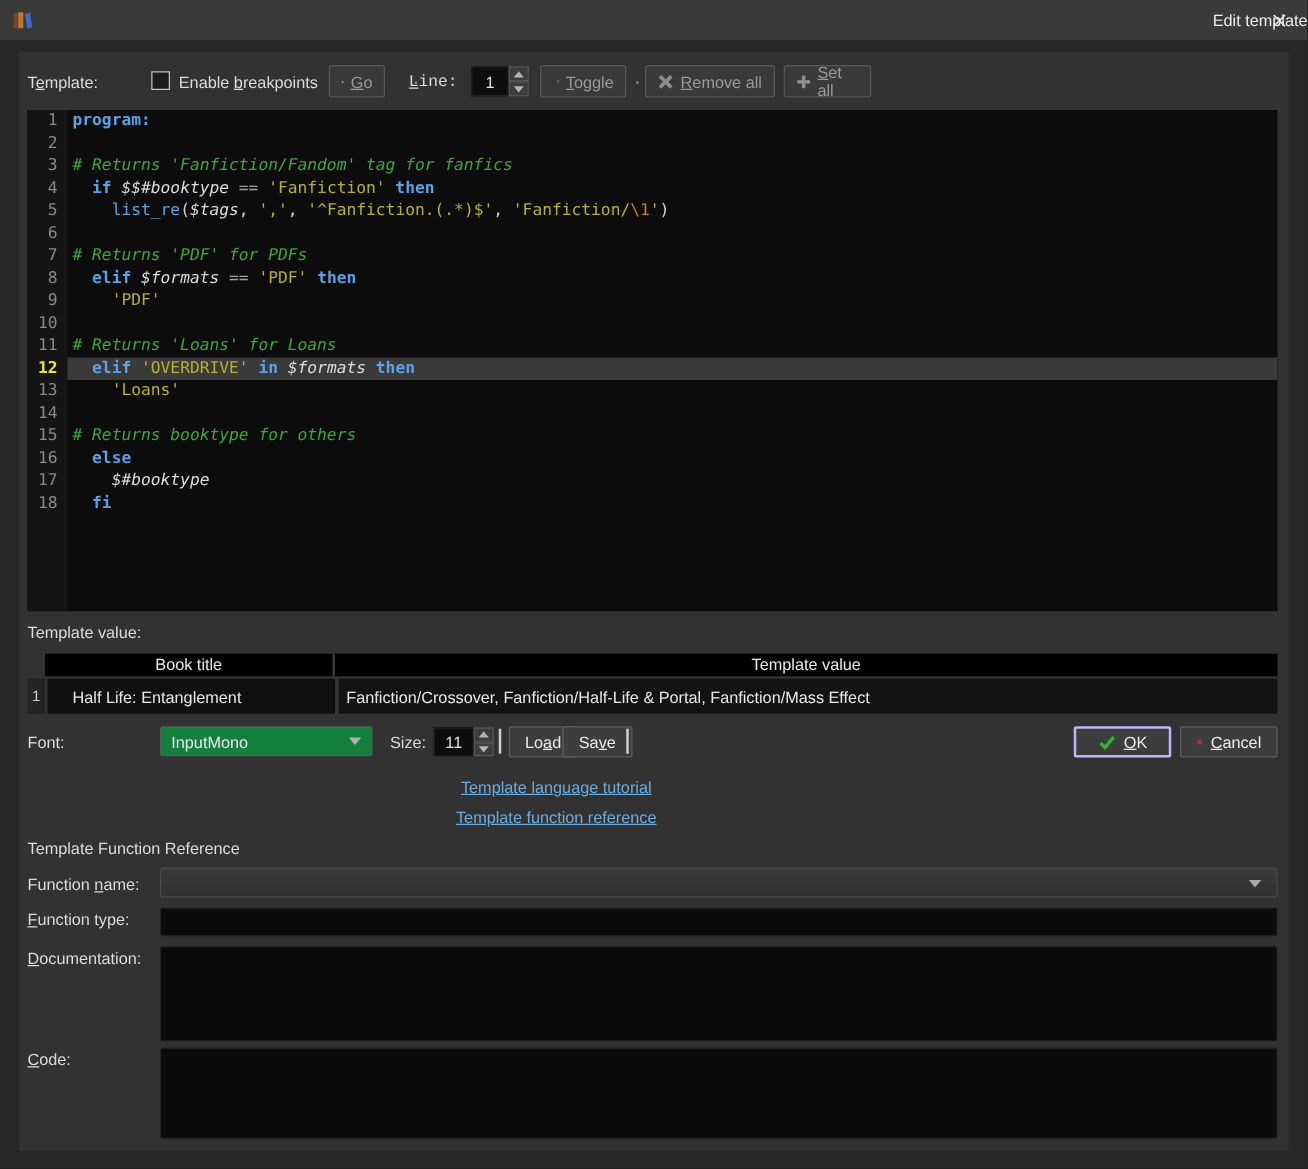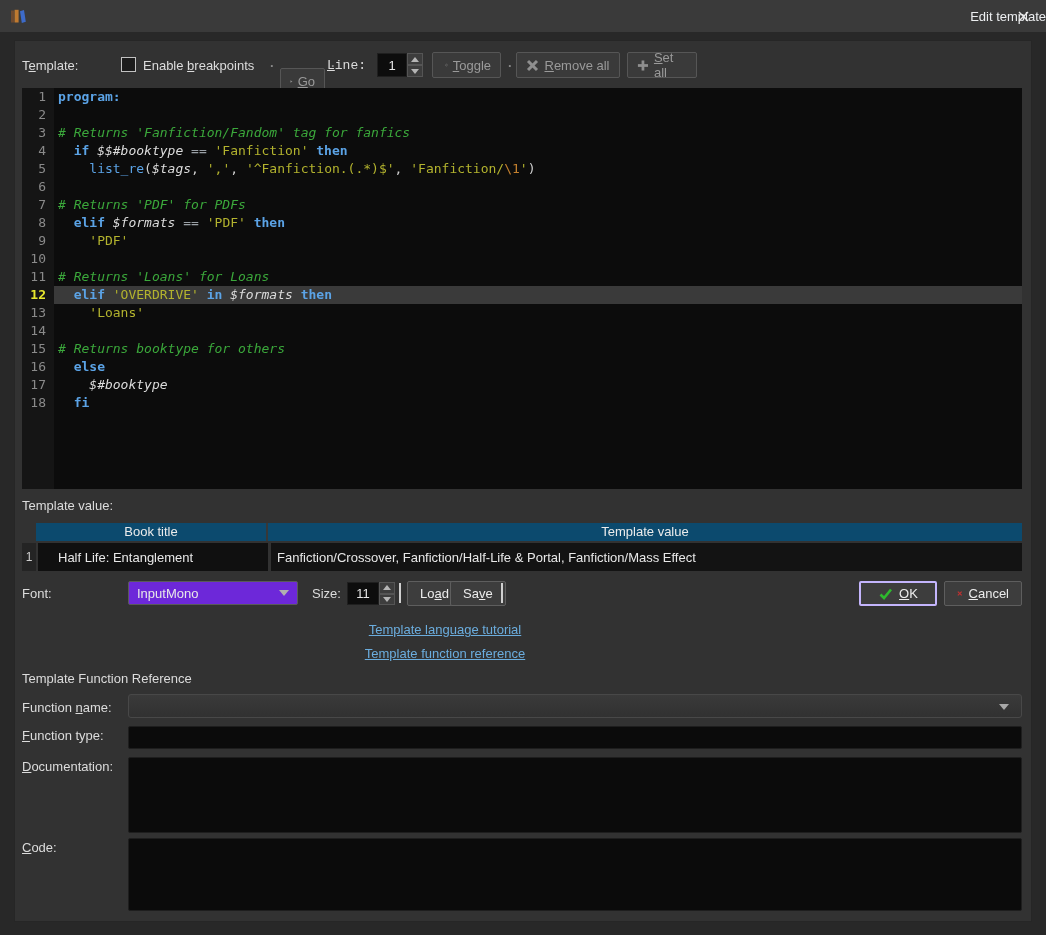--- a/index.html
+++ b/index.html
@@ -67,31 +67,31 @@
   .tok-fn { color:var(--kw); }
   .tok-cm { color:var(--cm); font-style:italic; }
   .tok-str { color:var(--str); }
   .tok-esc { color:var(--esc); }
   .tok-id { color:var(--id); font-style:italic; }
   .tok-op { color:#9aa0a6; }
   .tok-pl { color:#d0d0d0; }
   
   .theader {
     position:absolute; left:36px; top:523px; width:986px; height:18px;
-    background:#0c4a6e; display:flex; color:#ebebeb;
+    background:#000000; display:flex; color:#ebebeb;
   }
   .theader .h1 { width:232px; text-align:center; line-height:18px; border-right:2px solid #383838; }
   .theader .h2 { flex:1; text-align:center; line-height:18px; }
   .trow { position:absolute; left:22px; top:543px; width:1000px; height:28px; display:flex; }
   .trow .numcell { width:14px; background:#242424; color:#cfcfcf; font-size:12px; display:flex; align-items:center; justify-content:center; }
   .trow .titlecell { width:230px; margin-left:2px; background:#101010; color:#e8e8e8; display:flex; align-items:center; padding-left:20px; }
   .trow .valcell { flex:1; margin-left:3px; background:#131313; color:#e8e8e8; display:flex; align-items:center; padding-left:6px; }
   
   .combo {
-    position:absolute; background:#6d28d9; border:1px solid #5a5a5a; border-radius:2px;
+    position:absolute; background:#15803d; border:1px solid #5a5a5a; border-radius:2px;
     color:#e8e8e8; display:flex; align-items:center; padding:0 8px;
   }
   .combo .carrow { position:absolute; right:8px; width:0; height:0;
     border-left:5px solid transparent; border-right:5px solid transparent; border-top:6px solid #b0b0b0; }
   .btn {
     position:absolute; height:25px; background:#3d3d3d; border:1px solid #5e5e5e;
     border-radius:2px; color:#ececec; display:flex; align-items:center; justify-content:center;
     gap:6px; padding:0 12px;
   }
   .btn.default { border:2px solid #c4b5fd; }
@@ -133,21 +133,21 @@
 
   <div class="frame"></div>
 
   <span class="lbl" style="left:22px; top:58px;"><span>T</span><span class="mn">e</span><span>mplate:</span></span>
 
   <span class="checkbox" style="left:121px; top:57px;"></span>
   <span class="lbl" style="left:143px; top:58px;"><span>Enable </span><span class="mn">b</span><span>reakpoints</span></span>
 
   <span class="dot" style="left:270px;">·</span>
 
-  <div class="tbtn" style="left:280px; width:45px;margin-top:16px;">
+  <div class="tbtn" style="left:263px; width:45px;">
     <svg width="12" height="13" viewBox="0 0 12 13">
         <polygon points="2,1 11,6.5 2,12" fill="#8f8f8f"></polygon>
       </svg>
     <span><span></span><span class="mn">G</span><span>o</span></span>
   </div>
 
   <span class="dot" style="left:331px;">·</span>
 
   <span class="lbl" style="left:327px; top:58px;font-family:Liberation Mono, monospace;"><span></span><span class="mn">L</span><span>ine:</span></span>
 

